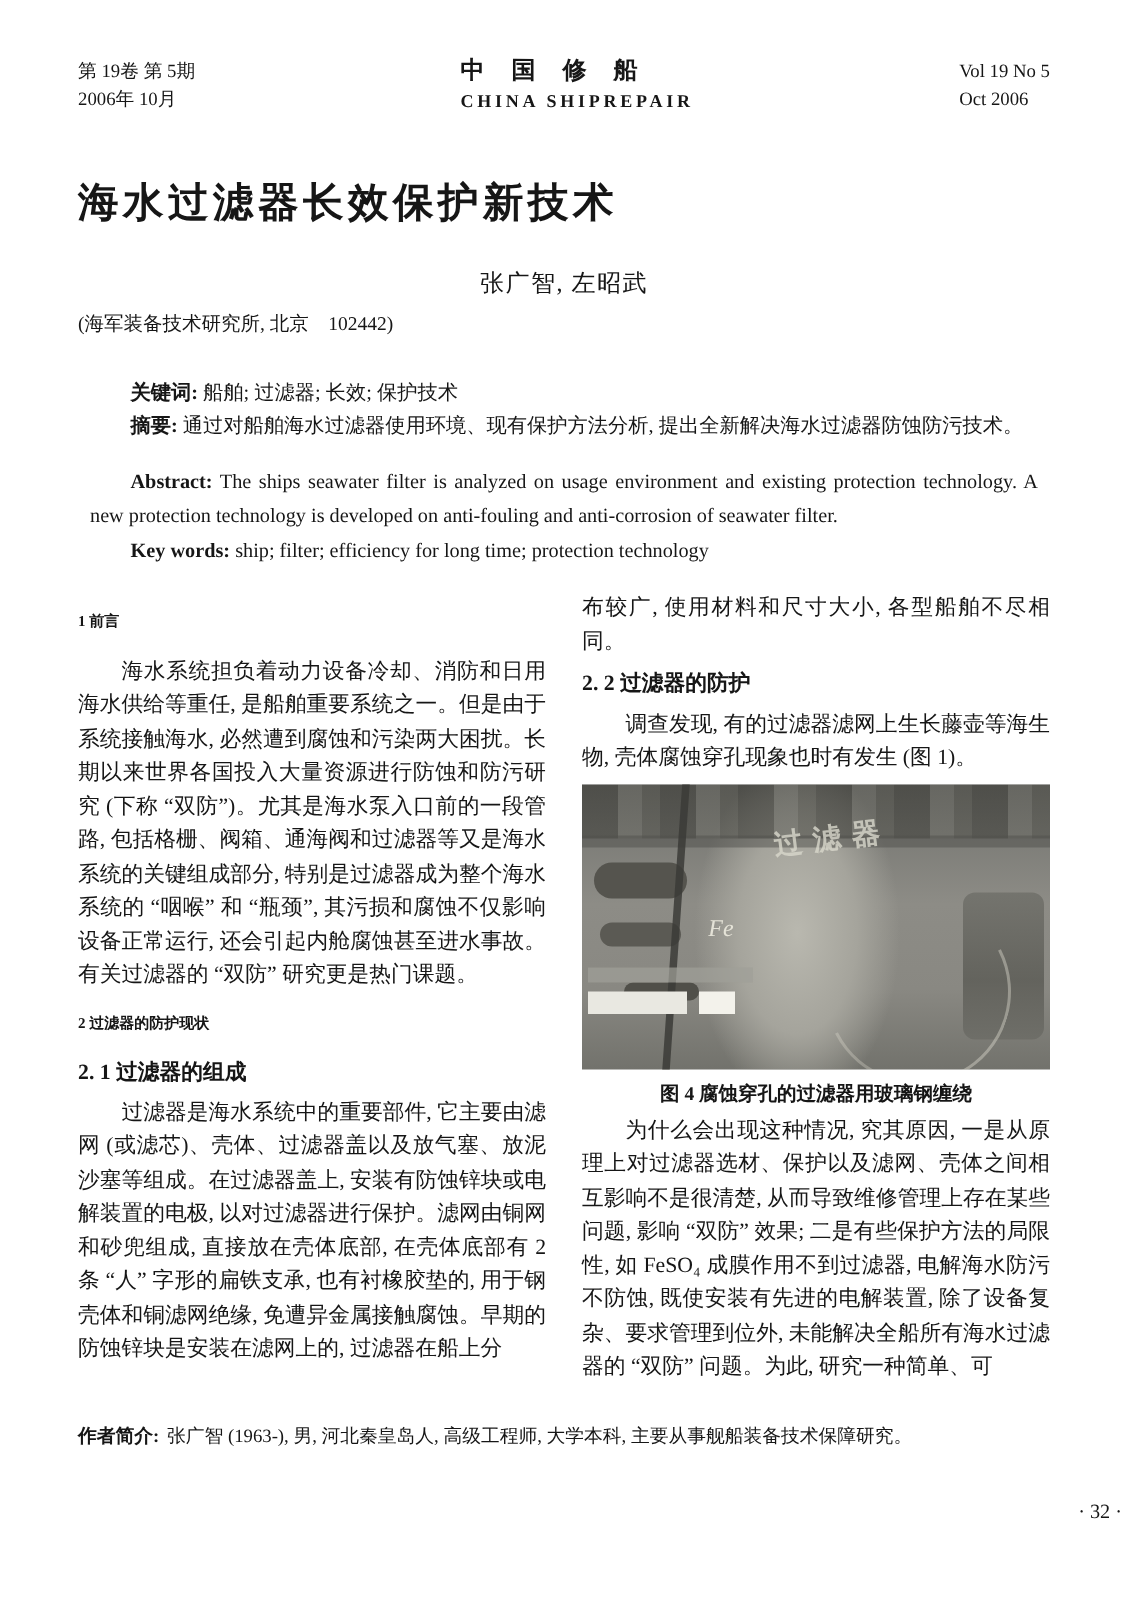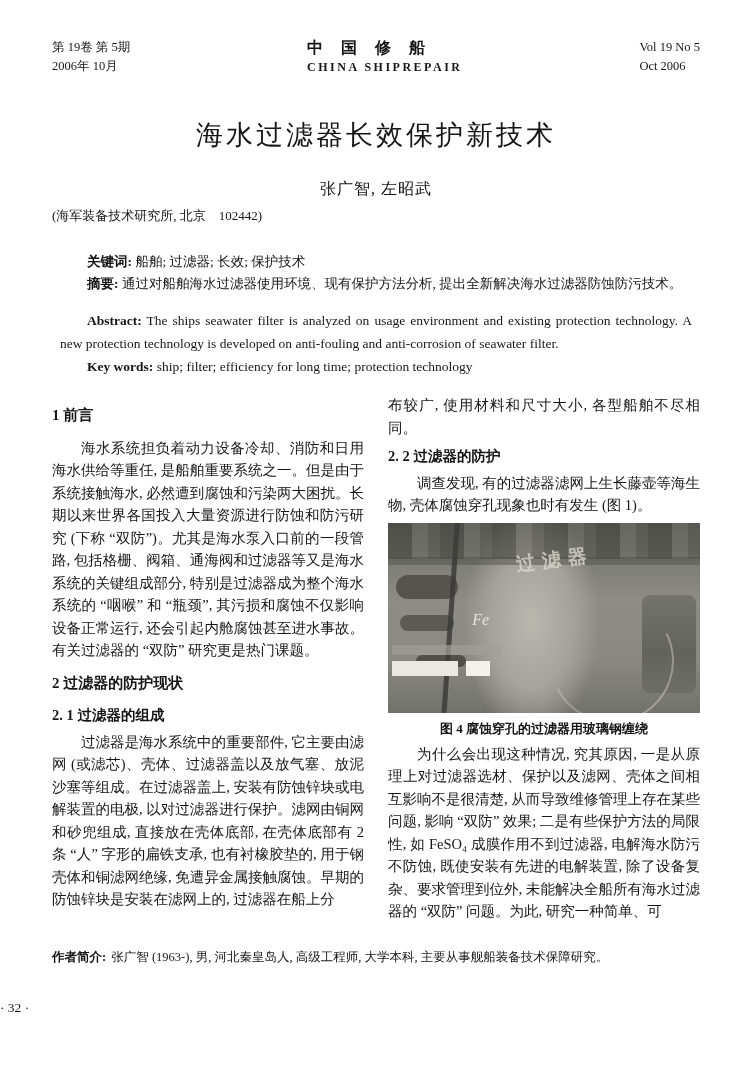--- a/index.html
+++ b/index.html
@@ -10,39 +10,39 @@
   }
   .page{padding:38px 48px 0 52px;}
 
   
   .jheader{display:flex;justify-content:space-between;align-items:flex-start;font-size:12.5px;line-height:19px;}
   .jh-block{text-align:left;white-space:nowrap;}
   .jh-center .cn{font-size:16px;font-weight:bold;letter-spacing:7px;}
   .jh-center .en{font-size:12px;font-weight:bold;letter-spacing:2.5px;margin-top:1px;}
 
   
-  .paper-title{margin-top:40px;text-align:center;font-size:27px;font-weight:normal;letter-spacing:3px;}
+  .paper-title{margin-top:40px;text-align:left;font-size:27px;font-weight:bold;letter-spacing:3px;}
   .authors{margin-top:26px;text-align:center;font-size:16px;letter-spacing:1px;}
   .affiliation{margin-top:7px;text-align:left;font-size:13px;}
 
   
   .abs-block{margin:26px 8px 0 8px;font-size:13.5px;line-height:22px;}
   .abs-block p{margin:0;text-align:justify;}
   .indent{text-indent:2em;}
   .meta-line b{margin-right:4px;}
   .meta-line .gap{display:inline-block;width:14px;}
   .en-block{margin:14px 8px 0 8px;font-size:13.5px;line-height:23px;}
   .en-block p{margin:0;text-align:justify;}
 
   
   .columns{display:flex;gap:24px;margin-top:16px;font-size:14.5px;line-height:22.5px;}
   .col{flex:1 1 0;min-width:0;text-align:justify;}
   .col p{margin:0;text-indent:2em;}
   .col p.cont{text-indent:0;}
-  h2.sec{font-size:15px;font-weight:bold;margin:10px 0 10px;text-indent:0;}
+  h2.sec{font-size:10px;font-weight:bold;margin:10px 0 10px;text-indent:0;}
   h3.subsec{font-size:14.5px;font-weight:bold;margin:6px 0 4px;text-indent:0;}
 
   
   .figure{margin-top:6px;}
   .photo{
     position:relative;width:100%;height:190px;overflow:hidden;
     background:
       radial-gradient(ellipse 95px 160px at 46% 52%, #b9b8af 0%, #a5a49c 42%, rgba(150,150,143,0) 72%),
       linear-gradient(180deg,#61615d 0%,#7b7b76 16%,#8d8c86 42%,#898882 72%,#72726c 100%);
   }
@@ -61,21 +61,21 @@
   .ph-whitebar2{position:absolute;left:78px;top:138px;width:24px;height:15px;background:#f3f2eb;}
   .ph-graybar{position:absolute;left:4px;top:122px;width:110px;height:10px;background:#a09f98;opacity:.7;}
   .chalk{position:absolute;left:41%;top:26px;transform:rotate(-7deg);color:#d9d8cc;font-size:19px;
     letter-spacing:7px;opacity:.8;font-weight:bold;}
   .fe-mark{position:absolute;left:27%;top:86px;color:#edebdf;font-size:16px;font-style:italic;opacity:.9;}
   .fig-caption{text-align:center;font-weight:bold;font-size:13px;margin:7px 0 5px;line-height:18px;}
 
   
   .footer-bio{position:absolute;left:52px;right:48px;top:948px;font-size:12.5px;line-height:19px;}
   .footer-bio b{margin-right:2px;}
-  .page-number{position:absolute;left:0;right:0;top:1000px;text-align:left;font-size:13.5px;}
+  .page-number{position:absolute;left:0;right:0;top:1000px;text-align:right;font-size:13.5px;}
 </style>
 </head>
 <body>
 
 <div class="page">
 
   <div class="jheader">
     <div class="jh-block">
       <div>第 19卷  第 5期</div>
       <div>2006年 10月</div>

